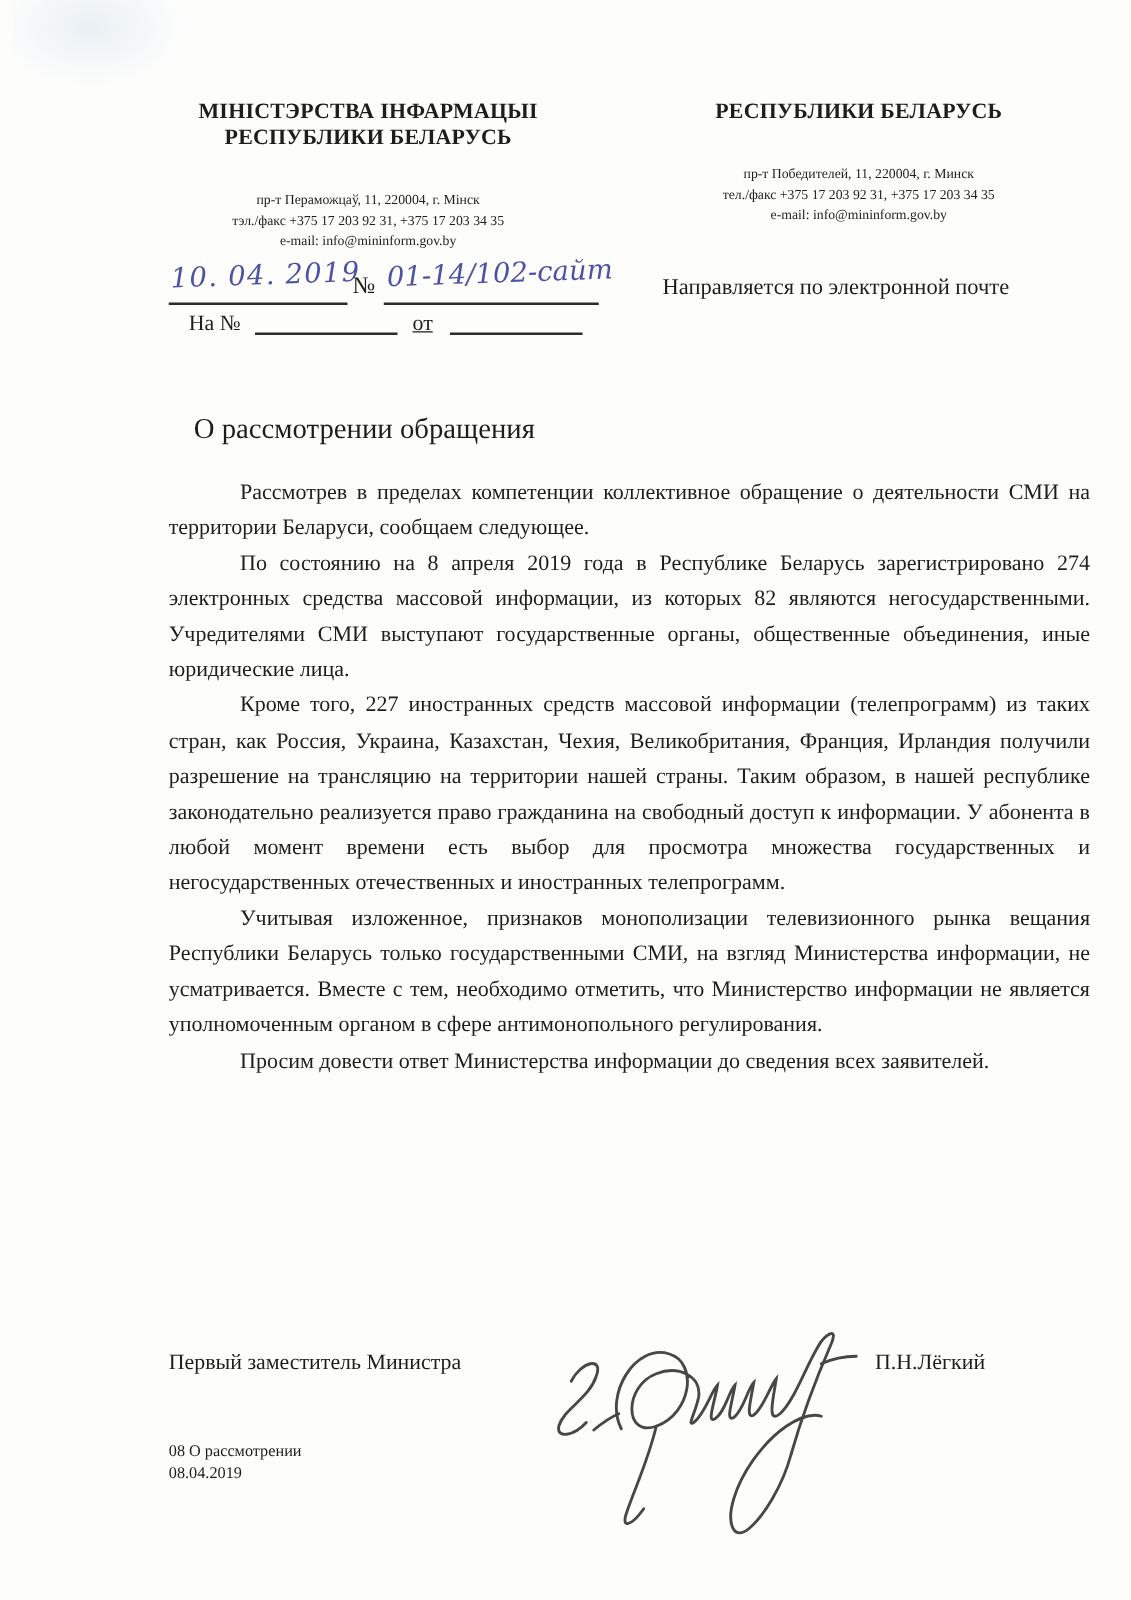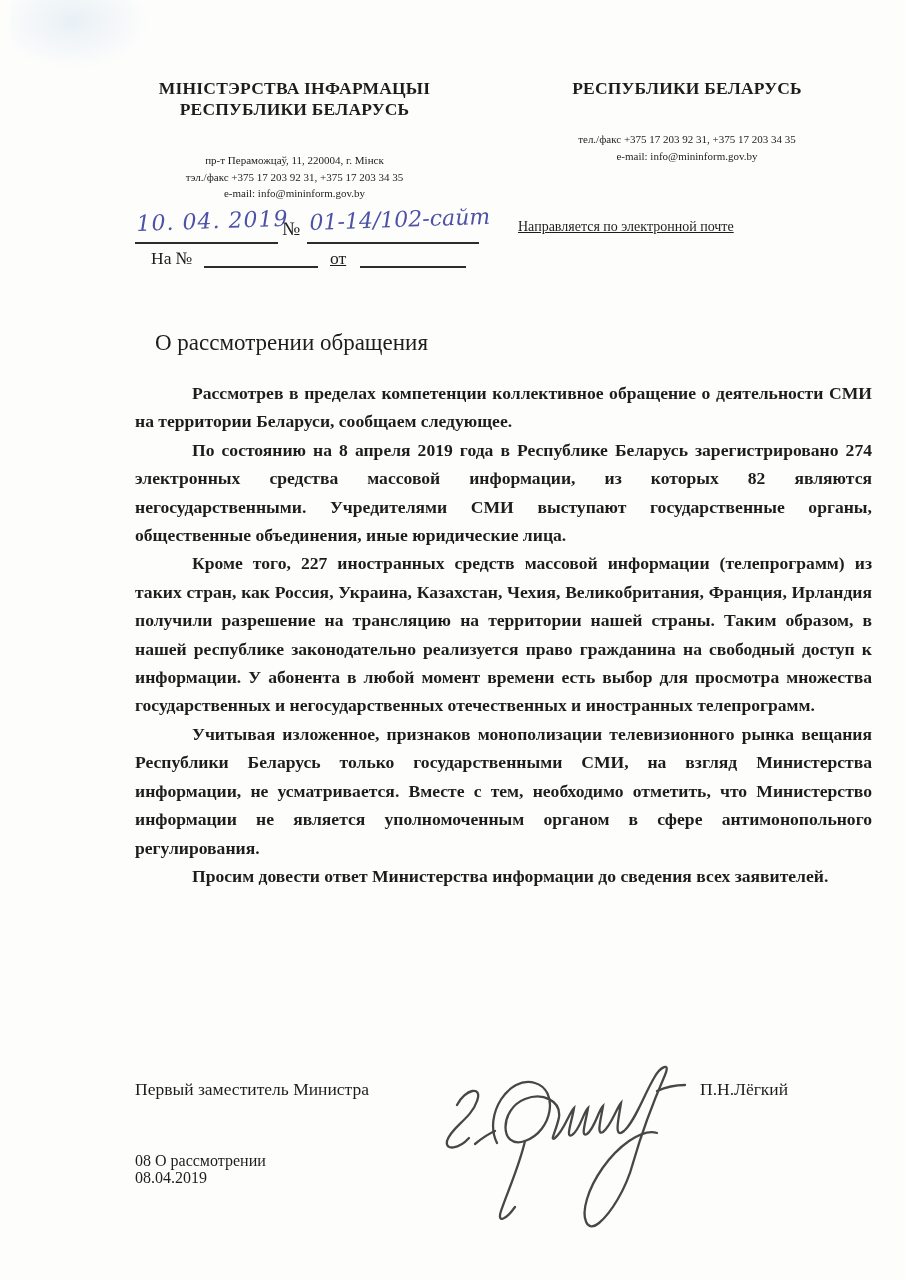--- a/index.html
+++ b/index.html
@@ -35,38 +35,38 @@
     position:absolute;left:135px;top:210px;width:143px;height:32px;
     border-bottom:2px solid #2c2c2c;
   }
   .ref-date-field .hw{position:absolute;left:2px;top:1px;font-size:22px;letter-spacing:1px;transform:rotate(-2deg);transform-origin:left bottom;}
   .ref-no-sign{position:absolute;left:282px;top:218px;font-size:19px;}
   .ref-num-field{
     position:absolute;left:307px;top:210px;width:172px;height:32px;
     border-bottom:2px solid #2c2c2c;
   }
   .ref-num-field .hw{position:absolute;left:3px;top:0;font-size:22px;transform:rotate(-2deg);transform-origin:left bottom;}
-  .delivery-note{position:absolute;left:518px;top:219px;font-size:14px;white-space:nowrap;text-decoration:underline;}
+  .delivery-note{position:absolute;left:530px;top:219px;font-size:18px;white-space:nowrap;}
   .ref-row2-label1{position:absolute;left:151px;top:248px;font-size:17.5px;}
   .blank1{position:absolute;left:204px;top:232px;width:114px;height:34px;border-bottom:2px solid #2c2c2c;}
   .ref-row2-label2{position:absolute;left:330px;top:248px;font-size:17.5px;text-decoration:underline;}
   .blank2{position:absolute;left:360px;top:232px;width:106px;height:34px;border-bottom:2px solid #2c2c2c;}
   
   .subject{position:absolute;left:135px;top:330px;font-size:23px;margin-left:20px;}
   .body-text{
     position:absolute;left:135px;top:379px;width:737px;
     font-size:17.6px;line-height:28.4px;text-align:justify;
   }
-  .body-text p{margin:0;text-indent:57px;font-weight:bold;}
+  .body-text p{margin:0;text-indent:57px;}
   
   .sig-position{position:absolute;left:135px;top:1079px;font-size:17.5px;white-space:nowrap;font-family:Liberation Serif, serif;}
   .sig-name{position:absolute;left:700px;top:1079px;font-size:17.5px;white-space:nowrap;}
   .sig-scrawl{position:absolute;left:433px;top:1043px;pointer-events:none;}
   
-  .footer{position:absolute;left:135px;top:1152px;font-size:16px;line-height:17px;}
+  .footer{position:absolute;left:135px;top:1152px;font-size:13px;line-height:17px;}
 </style>
 </head>
 <body>
 
 <div class="page">
   <div class="scan-smudge"></div>
 
   <div class="letterhead">
     <div class="lh-col left">
       <div class="lh-title">
@@ -77,20 +77,21 @@
         <div>пр-т Пераможцаў, 11,  220004, г. Мінск</div>
         <div>тэл./факс +375 17 203 92 31, +375 17 203 34 35</div>
         <div>e-mail: info@mininform.gov.by</div>
       </div>
     </div>
     <div class="lh-col right">
       <div class="lh-title">
         <div>РЕСПУБЛИКИ БЕЛАРУСЬ</div>
       </div>
       <div class="lh-contacts">
+        <div>пр-т Победителей, 11, 220004, г. Минск</div>
         <div>тел./факс +375 17 203 92 31, +375 17 203 34 35</div>
         <div>e-mail: info@mininform.gov.by</div>
       </div>
     </div>
   </div>
 
   <div class="ref-area">
     <div class="ref-date-field">
       <span class="hw">10. 04. 2019</span>
     </div>

